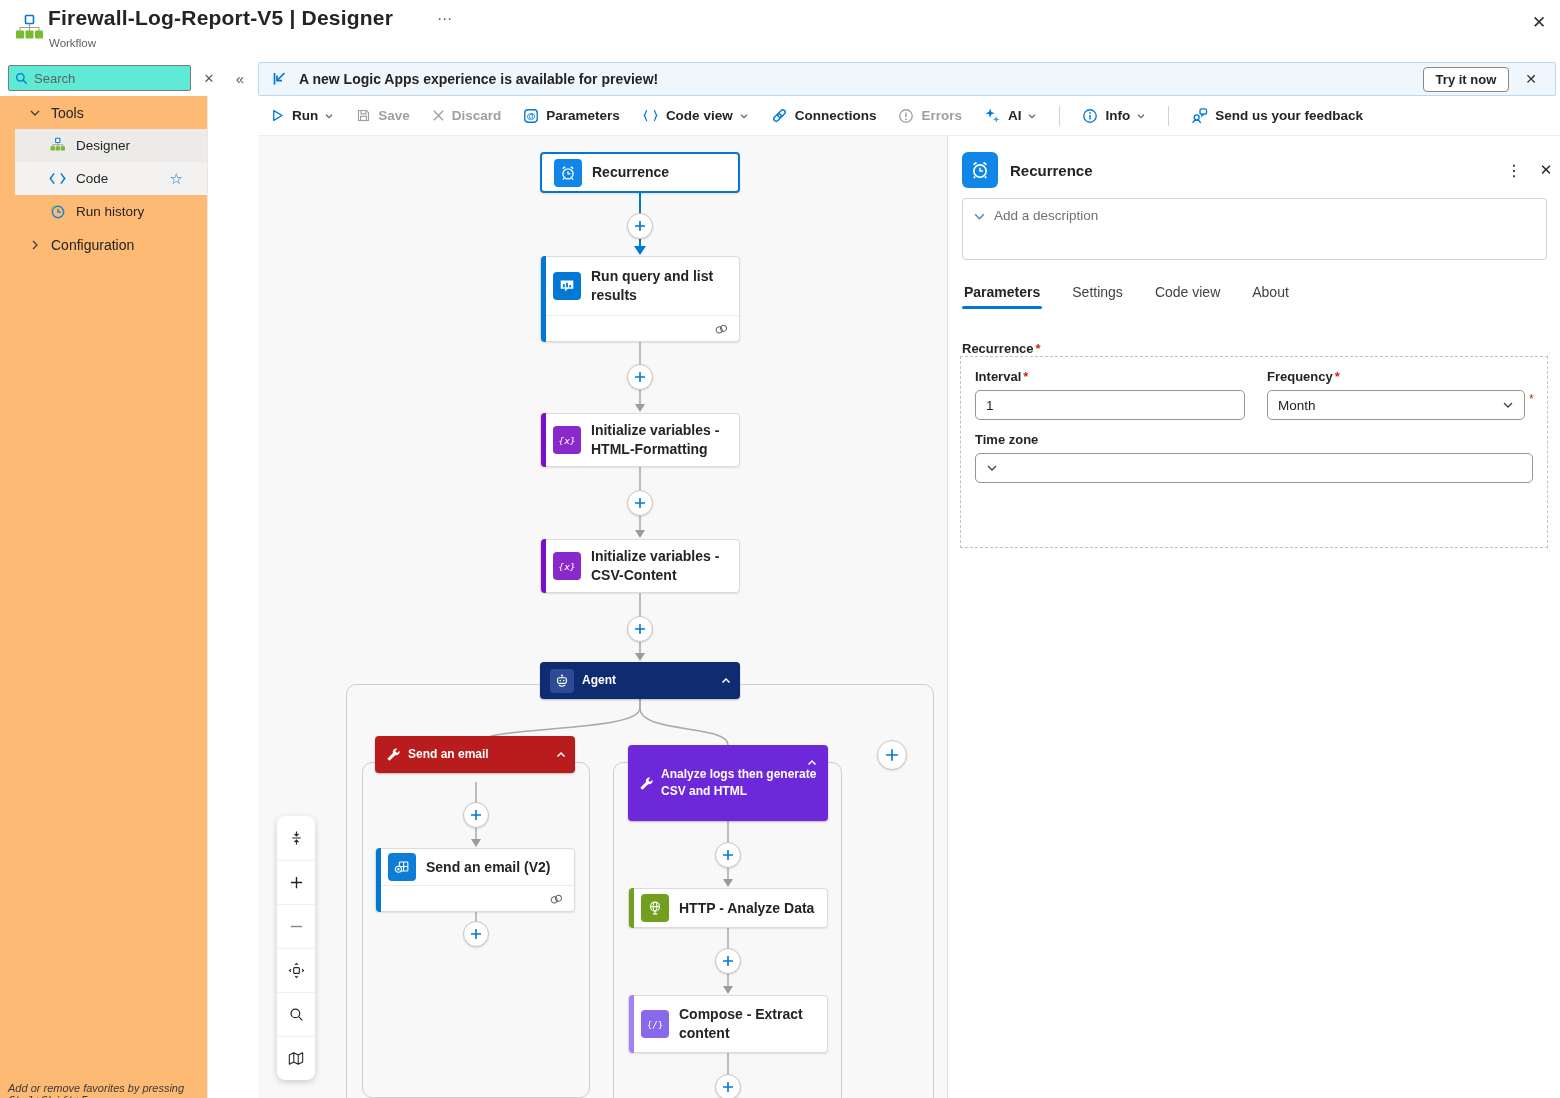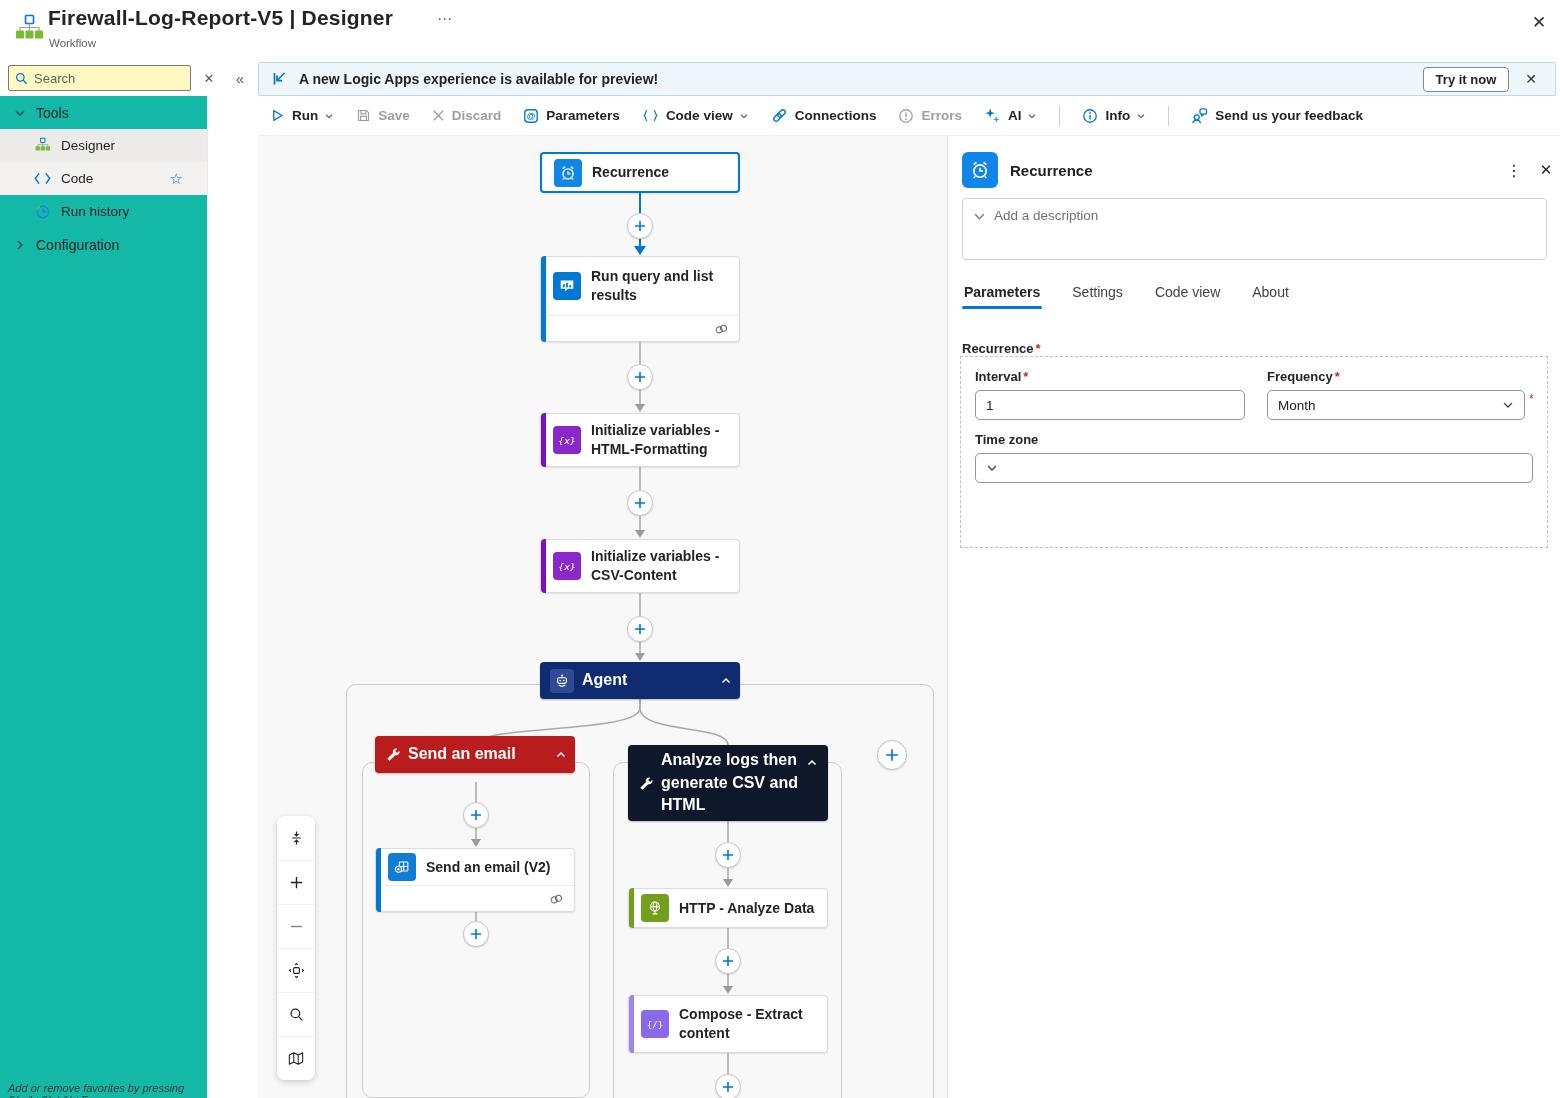--- a/index.html
+++ b/index.html
@@ -14,60 +14,60 @@
 
   
   .tophdr { position:absolute; left:0; top:0; width:1560px; height:62px; background:#fff; }
   .app-logo { position:absolute; left:13px; top:13px; }
   .page-title { position:absolute; left:48px; top:6px; font-size:21px; font-weight:700; letter-spacing:.2px; }
   .title-ellipsis { position:absolute; left:437px; top:10px; color:#616161; font-size:15px; cursor:pointer; }
   .page-subtitle { position:absolute; left:49px; top:37px; font-size:11.5px; color:#616161; }
   .blade-close { position:absolute; left:1526px; top:10px; font-size:17px; color:#323130; cursor:pointer; padding:2px 6px; }
 
   
-  .search-box { position:absolute; left:8px; top:65px; width:183px; height:26px; border:1px solid #7a7a7a; border-radius:2px; background:#fef9c3; display:flex; align-items:center; padding:0 6px; gap:6px; }
+  .search-box { position:absolute; left:8px; top:65px; width:183px; height:26px; border:1px solid #7a7a7a; border-radius:2px; background:#5eead4; display:flex; align-items:center; padding:0 6px; gap:6px; }
   .search-box input { border:none; outline:none; flex:1; font:13px "Liberation Sans",sans-serif; color:#242424; min-width:0; background:transparent; }
   .search-box input::placeholder { color:#616161; }
   .icon-btn-sm { position:absolute; top:66px; width:26px; height:24px; display:flex; align-items:center; justify-content:center; color:#5c5b5a; cursor:pointer; font-size:13px; }
 
   
   .banner { position:absolute; left:258px; top:62px; width:1298px; height:34px; background:#eff6fc; border:1px solid #b9d9f2; border-radius:2px; display:flex; align-items:center; padding:0 12px; gap:10px; }
   .banner-text { font-size:14px; font-weight:700; color:#242424; flex:1; }
   .try-btn { background:#fff; border:1px solid #8a8886; border-radius:4px; padding:4px 12px; font-size:13px; font-weight:600; color:#242424; cursor:pointer; }
   .banner-close { color:#323130; font-size:14px; cursor:pointer; padding:2px 6px; }
 
   
   .cmdbar { position:absolute; left:258px; top:96px; width:1302px; height:40px; display:flex; align-items:center; gap:22px; padding-left:12px; border-bottom:1px solid #eee; background:#fff; }
   .cmd { display:flex; align-items:center; gap:7px; font-size:13.5px; font-weight:600; color:#242424; cursor:pointer; white-space:nowrap; }
   .cmd .chev { margin-left:-1px; color:#616161; }
   .cmd.disabled { color:#a19f9d; cursor:default; }
   .vdiv { width:1px; height:20px; background:#d1d1d1; }
 
   
-  .sidebar { position:absolute; left:0; top:96px; width:208px; height:1002px; background:#14b8a6; border-right:1px solid #e8e8e8; }
+  .sidebar { position:absolute; left:0; top:96px; width:208px; height:1002px; background:#fdba74; border-right:1px solid #e8e8e8;padding-left:15px; }
   .nav-row { display:flex; align-items:center; height:33px; gap:10px; padding-left:14px; cursor:pointer; font-size:13.5px; color:#242424; }
   .nav-row.group { font-size:14px; }
   .nav-row.child { padding-left:34px; }
   .nav-row.selected { background:#edebe9; }
   .nav-row.hovered { background:#f3f2f1; }
   .nav-star { margin-left:auto; margin-right:24px; color:#0078d4; font-size:15px; }
   .fav-hint { position:absolute; left:8px; top:986px; font-size:11px; font-style:italic; color:#3b3a39; }
   .fav-hint .mono { font-family:"DejaVu Sans Mono", monospace; }
 
   
   .canvas { position:absolute; left:258px; top:136px; width:689px; height:962px; background:#f8f8f8; overflow:hidden; }
   .container-box { position:absolute; border:1px solid #cdcdcd; border-radius:10px; background:transparent; }
   .node { position:absolute; background:#fff; border:1px solid #dcdcdc; border-radius:4px; box-shadow:0 1px 2px rgba(0,0,0,.1); }
   .node-main { display:flex; align-items:center; gap:10px; padding:0 10px 0 12px; }
   .accent { position:absolute; left:0; top:-1px; bottom:-1px; width:5px; border-radius:4px 0 0 4px; }
   .node-icon { width:28px; height:28px; border-radius:4px; flex:0 0 28px; display:flex; align-items:center; justify-content:center; }
   .node-title { font-size:14px; font-weight:700; color:#242424; line-height:1.35; }
   .node-footer { height:27px; border-top:1px solid #ebebeb; display:flex; align-items:center; justify-content:flex-end; padding-right:10px; }
   .tool-header { position:absolute; border-radius:4px; color:#fff; display:flex; align-items:center; gap:8px; padding:0 8px 0 10px; box-shadow:0 1px 2px rgba(0,0,0,.25); cursor:pointer; }
-  .tool-title { font-size:16px; font-weight:700; line-height:1.4; flex:1; }
+  .tool-title { font-size:12px; font-weight:700; line-height:1.4; flex:1; }
   .chev-up-w { margin-left:auto; }
   .plusbtn { position:absolute; width:26px; height:26px; border-radius:50%; background:#fff; border:1px solid #c6c6c6; box-shadow:0 1px 2px rgba(0,0,0,.12); display:flex; align-items:center; justify-content:center; cursor:pointer; }
   .plusbtn.big { width:30px; height:30px; }
 
   
   .float-tools { position:absolute; left:19px; top:680px; width:38px; background:#fff; border-radius:8px; box-shadow:0 2px 6px rgba(0,0,0,.18); overflow:hidden; }
   .ftool { width:38px; height:44px; display:flex; align-items:center; justify-content:center; color:#242424; cursor:pointer; border-top:1px solid #f1f1f1; }
   .ftool:first-child { border-top:none; }
   .ftool.dim { color:#8a8a8a; }
 
@@ -383,21 +383,21 @@
   <div class="tool-header" style="left:117px; top:600px; width:200px; height:37px; background:#b91c1c;">
     <svg width="15" height="15" viewBox="0 0 18 18">
         <path d="M14.8 2.2 a4 4 0 0 0-5.2 5L2.8 14 l2.6 2.6 6.8-6.8 a4 4 0 0 0 5-5.2 L14.6 7.2 l-2.4-2.4 Z" fill="#fff"></path>
       </svg>
     <div class="tool-title">Send an email</div>
     <svg class="chev-up-w" width="12" height="12" viewBox="0 0 12 12">
         <path d="M2.5 7.5 L6 4 L9.5 7.5" fill="none" stroke="#fff" stroke-width="1.5"></path>
       </svg>
   </div>
 
-  <div class="tool-header" style="left:370px; top:609px; width:200px; height:76px; background:#0f172a; align-items:center;justify-content:flex-end;">
+  <div class="tool-header" style="left:370px; top:609px; width:200px; height:76px; background:#6d28d9; align-items:center;justify-content:flex-end;">
     <svg width="15" height="15" viewBox="0 0 18 18" style="flex:0 0 15px;">
         <path d="M14.8 2.2 a4 4 0 0 0-5.2 5L2.8 14 l2.6 2.6 6.8-6.8 a4 4 0 0 0 5-5.2 L14.6 7.2 l-2.4-2.4 Z" fill="#fff"></path>
       </svg>
     <div class="tool-title">Analyze logs then generate CSV and HTML</div>
     <svg style="position:absolute; right:10px; top:12px;" width="12" height="12" viewBox="0 0 12 12">
         <path d="M2.5 7.5 L6 4 L9.5 7.5" fill="none" stroke="#fff" stroke-width="1.5"></path>
       </svg>
   </div>
 
   <div class="node" style="left:117px; top:712px; width:200px; height:64px;">

